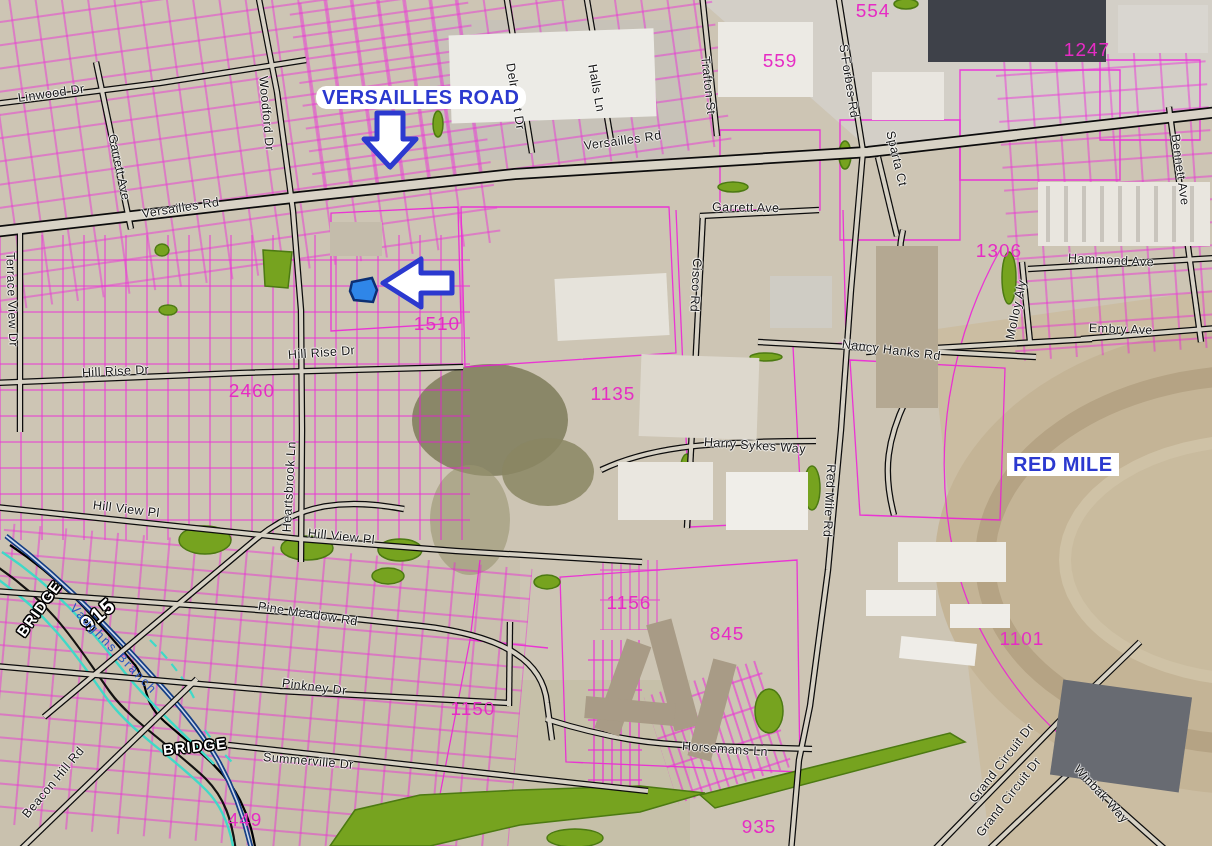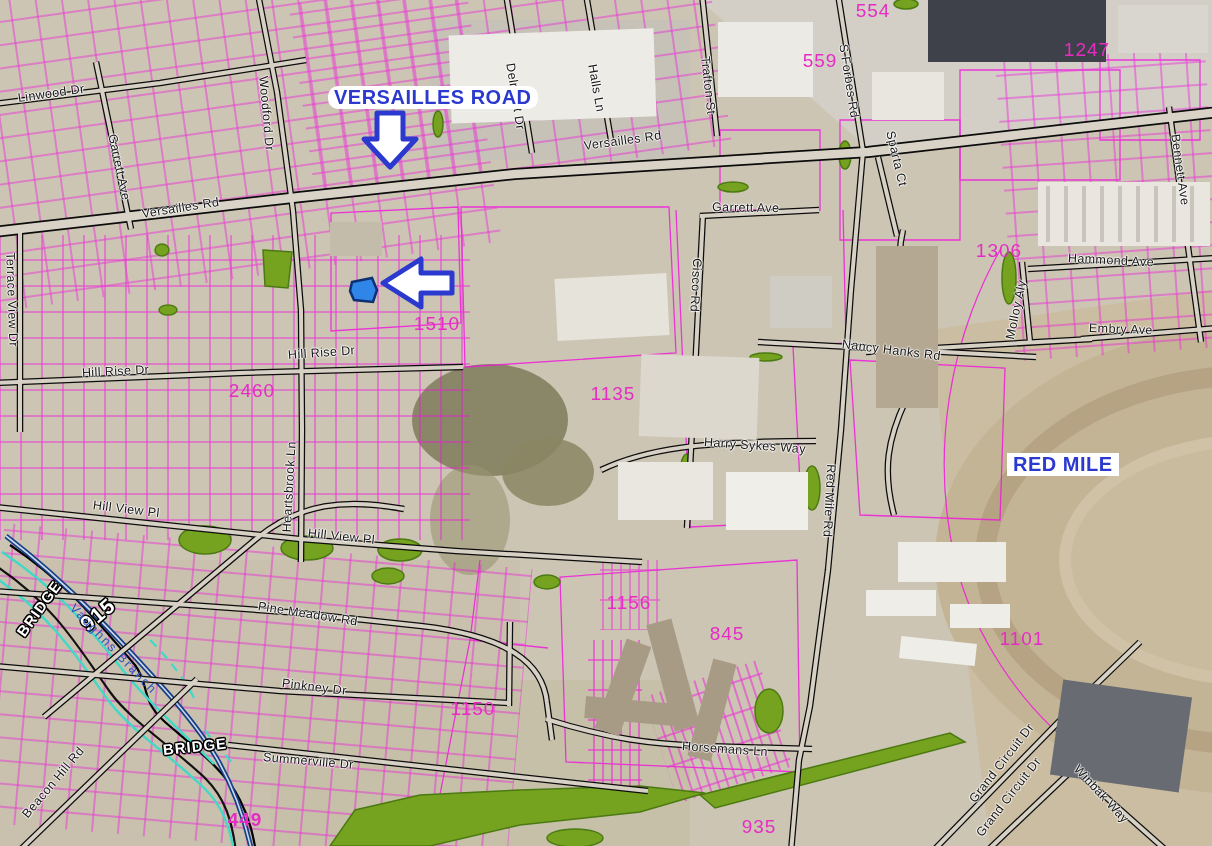--- a/index.html
+++ b/index.html
@@ -289,33 +289,33 @@
       <div class="lbl street" style="left: 308px; top: 527px; transform: rotate(6deg);">Hill View Pl</div>
       <div class="lbl street" style="left: 831px; top: 458px; transform: rotate(93deg);">Red Mile Rd</div>
       <div class="lbl street" style="left: 258px; top: 600px; transform: rotate(9deg);">Pine Meadow Rd</div>
       <div class="lbl street" style="left: 282px; top: 677px; transform: rotate(7deg);">Pinkney Dr</div>
       <div class="lbl street" style="left: 263px; top: 751px; transform: rotate(5deg);">Summerville Dr</div>
       <div class="lbl street" style="left: 25px; top: 810px; transform: rotate(-50deg);">Beacon Hill Rd</div>
       <div class="lbl street" style="left: 682px; top: 740px; transform: rotate(4deg);">Horsemans Ln</div>
       <div class="lbl street" style="left: 972px; top: 795px; transform: rotate(-52deg);">Grand Circuit Dr</div>
       <div class="lbl street" style="left: 979px; top: 829px; transform: rotate(-52deg);">Grand Circuit Dr</div>
       <div class="lbl street" style="left: 1076px; top: 761px; transform: rotate(47deg);">Winbak Way</div>
-      <div class="lbl parcel" style="left: 780px; top: 60px; margin-left: 40px;">559</div>
+      <div class="lbl parcel" style="left: 780px; top: 60px;">559</div>
       <div class="lbl parcel" style="left: 873px; top: 10px;">554</div>
       <div class="lbl parcel" style="left: 1043px; top: 49px; margin-left: 44px;">1247</div>
       <div class="lbl parcel" style="left: 999px; top: 250px;">1306</div>
       <div class="lbl parcel" style="left: 437px; top: 323px;">1510</div>
       <div class="lbl parcel" style="left: 252px; top: 390px;">2460</div>
       <div class="lbl parcel" style="left: 613px; top: 393px;">1135</div>
       <div class="lbl parcel" style="left: 629px; top: 602px;">1156</div>
       <div class="lbl parcel" style="left: 727px; top: 633px;">845</div>
       <div class="lbl parcel" style="left: 1022px; top: 638px;">1101</div>
       <div class="lbl parcel" style="left: 473px; top: 708px;">1150</div>
-      <div class="lbl parcel" style="left: 245px; top: 819px; font-weight: bold;">449</div>
+      <div class="lbl parcel" style="left: 245px; top: 819px;">449</div>
       <div class="lbl parcel" style="left: 747px; top: 826px; margin-left: 12px;">935</div>
       <div class="lbl bridge" style="left: 20px; top: 627px; transform: rotate(-54deg); font-size: 15px;">BRIDGE</div>
       <div class="lbl bridge" style="left: 83px; top: 616px; transform: rotate(-40deg); font-size: 21px;">915</div>
       <div class="lbl bridge" style="left: 163px; top: 742px; transform: rotate(-6deg); font-size: 15px;">BRIDGE</div>
       <div class="lbl water" style="left: 72px; top: 600px; transform: rotate(46deg);">Vaughns Branch</div>
-      <div class="lbl callout" style="left: 328px; top: 86px; border-radius: 10px;">VERSAILLES ROAD</div>
+      <div class="lbl callout" style="left: 316px; top: 86px; border-radius: 10px;">VERSAILLES ROAD</div>
       <div class="lbl callout" style="left: 1007px; top: 453px;">RED MILE</div>
     </div>
 </div>
 
 </body></html>

